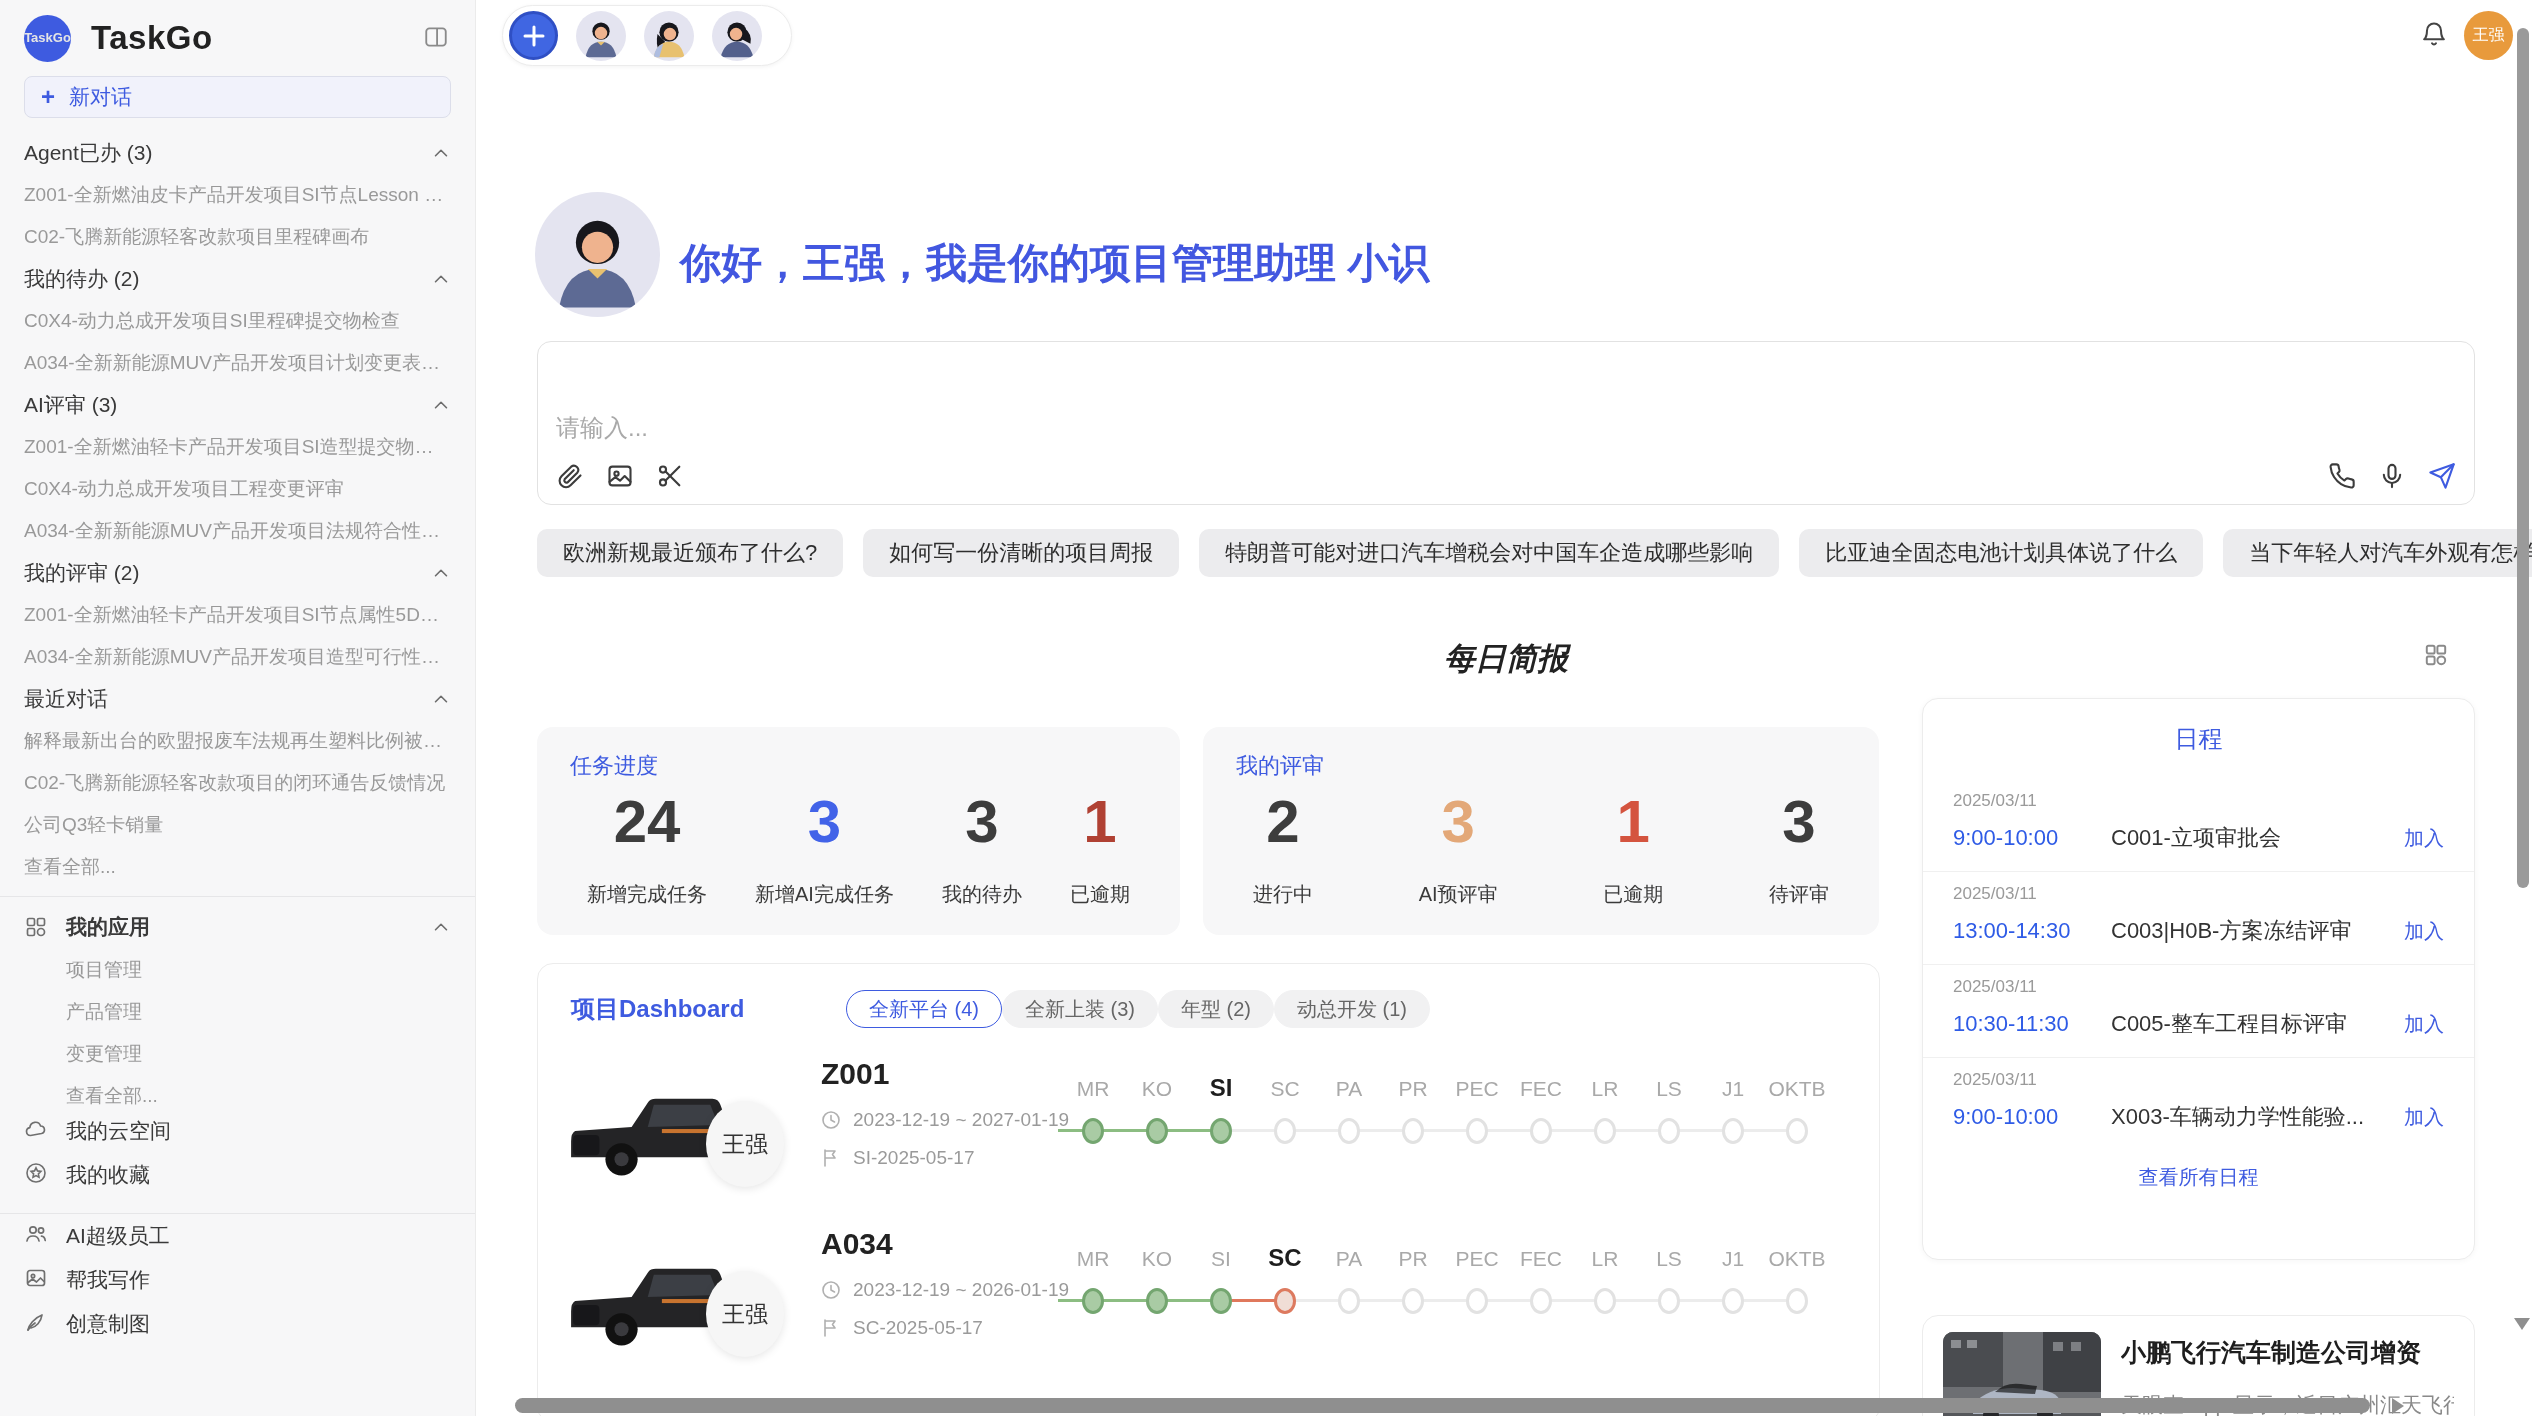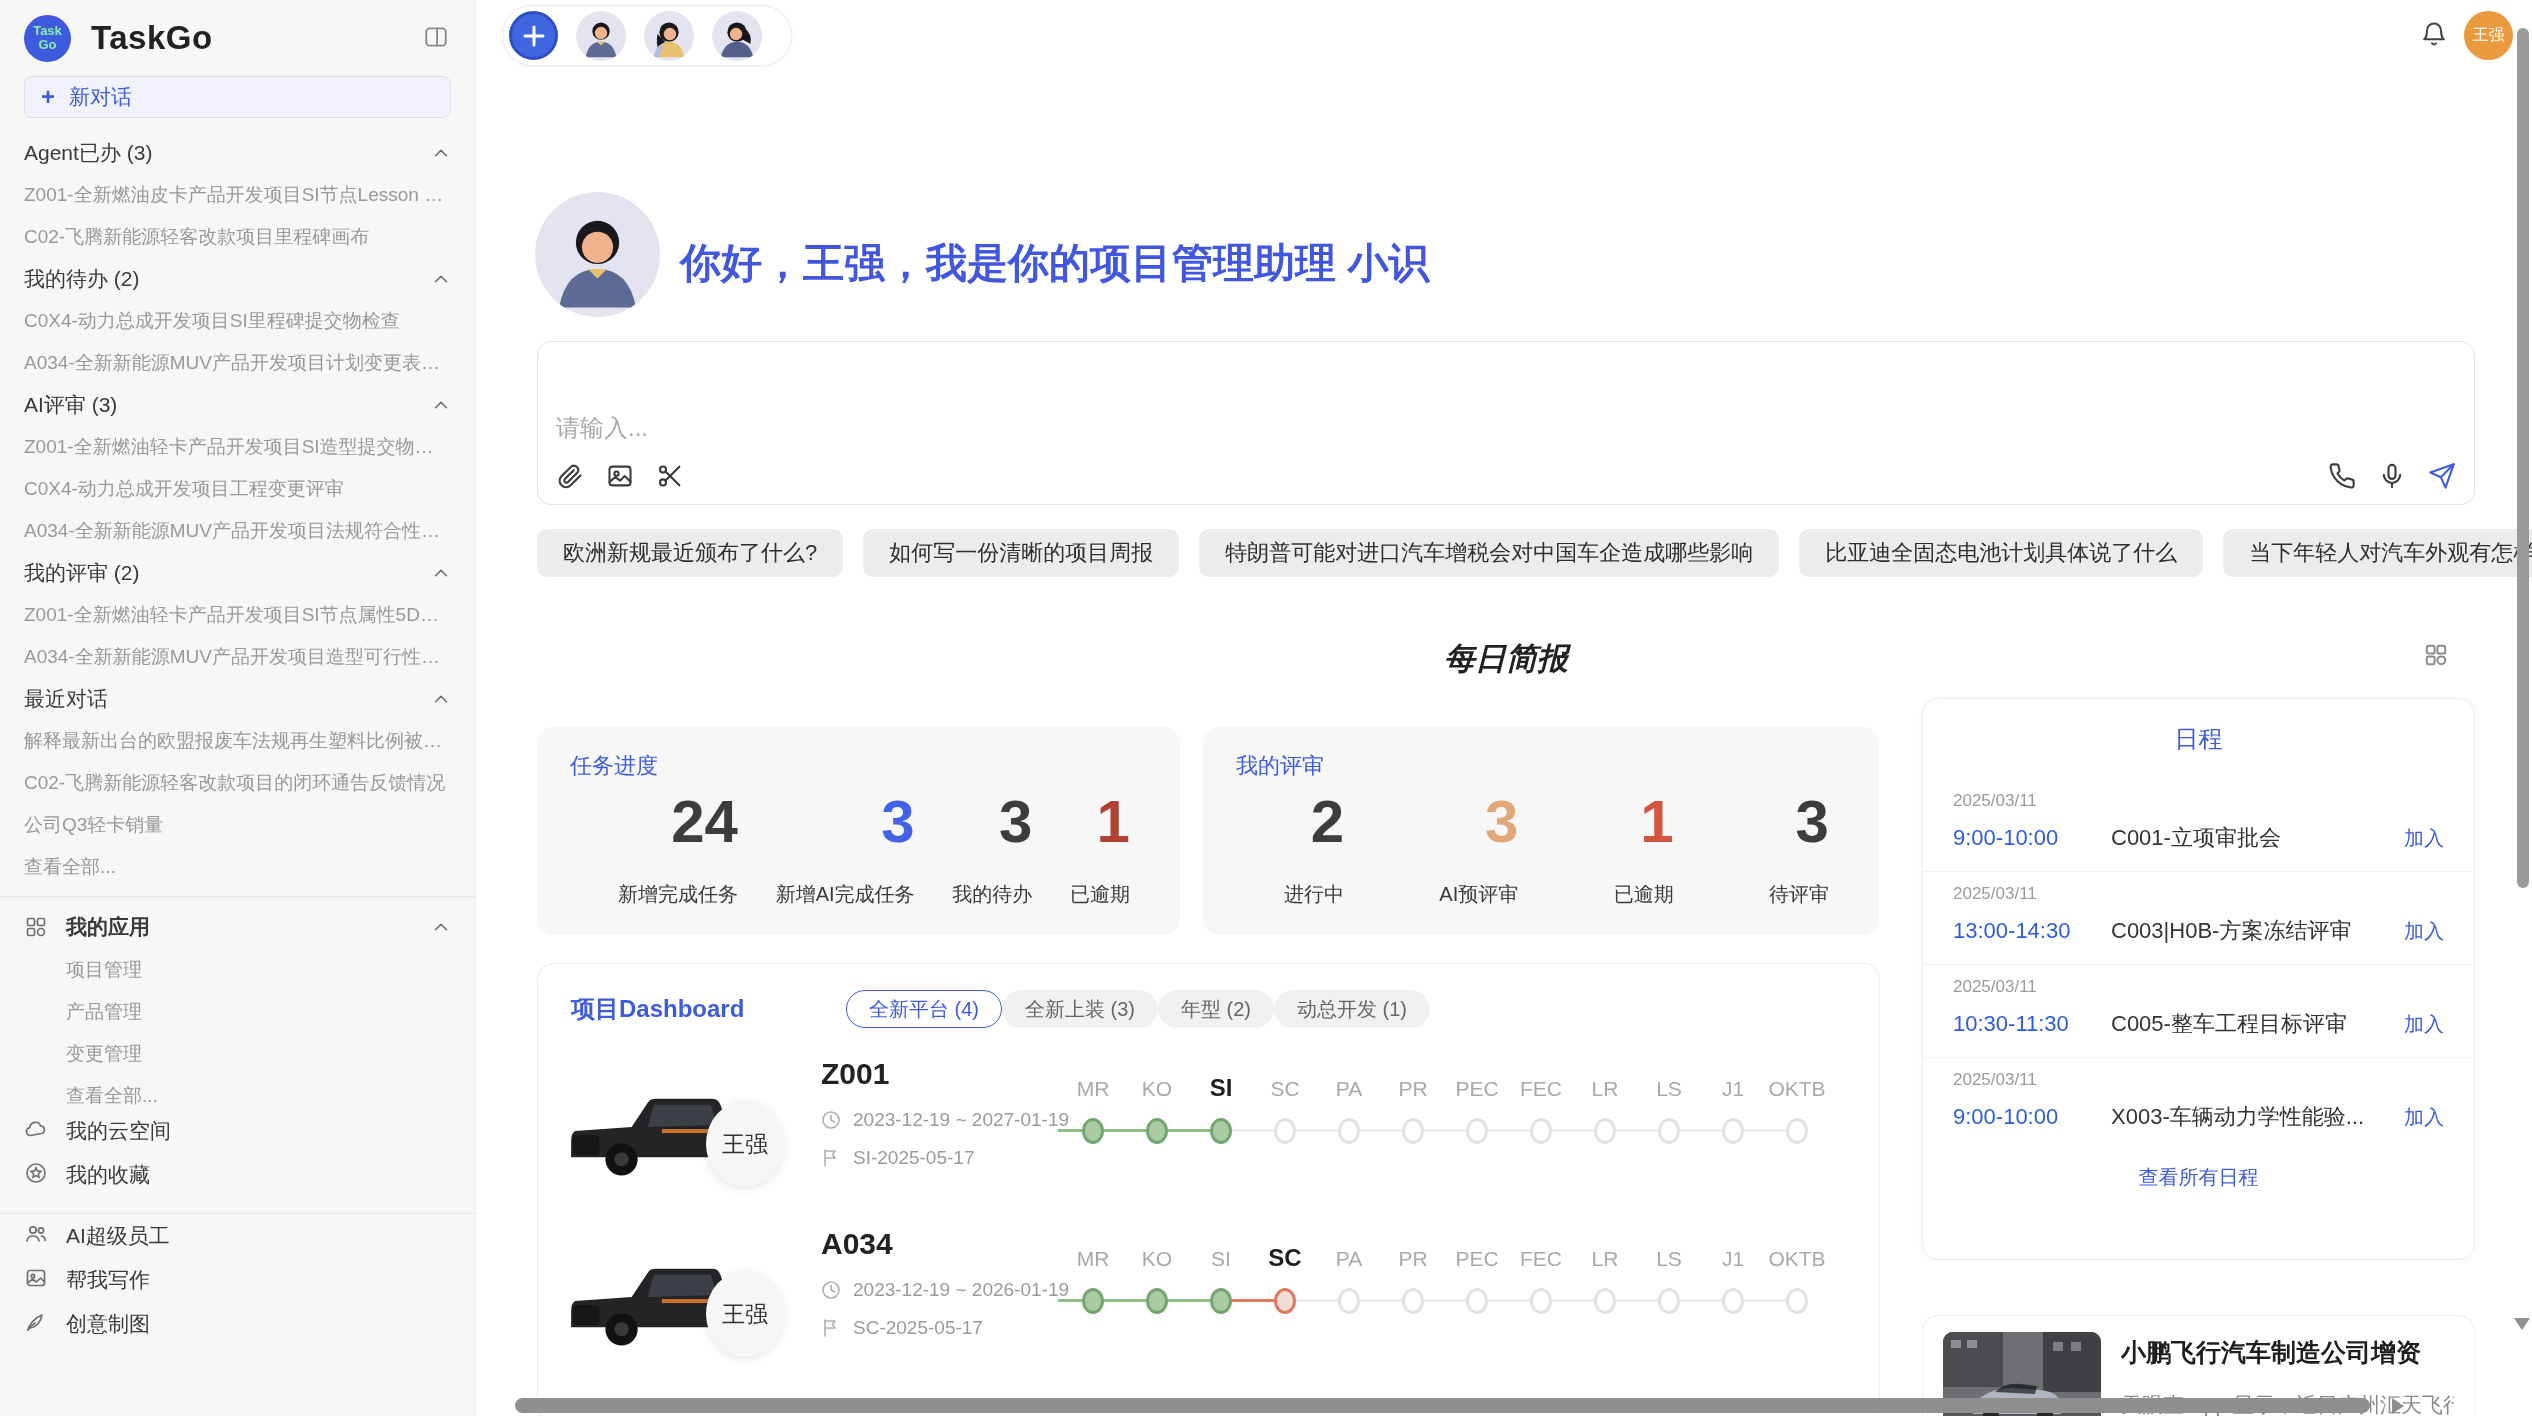--- a/index.html
+++ b/index.html
@@ -4,22 +4,22 @@
 <style>
   * { margin:0; padding:0; box-sizing:border-box; }
   html,body { width:2532px; height:1416px; overflow:hidden; background:#fff;
     font-family:"Liberation Sans","DejaVu Sans",sans-serif; color:#333; }
   .page { position:relative; width:2532px; height:1416px; }
 
   
   .sidebar { position:absolute; left:0; top:0; width:476px; height:1416px;
     background:#f7f7f8; border-right:1px solid #ebebeb; padding:12px 24px 0 24px; }
   .sb-head { display:flex; align-items:center; height:52px; position:relative; }
-  .logo { width:47px; height:47px; border-radius:50%; background:#3e5be0; color:#86efac;
-    display:flex; flex-direction:column; align-items:center; justify-content:center;
+  .logo { width:47px; height:47px; border-radius:50%; background:#3e5be0; color:#e5e5e5;
+    display:flex; flex-direction:row; align-items:center; justify-content:center;
     font-size:13px; line-height:14px; font-weight:bold; }
   .app-name { font-size:33px; font-weight:bold; color:#222; margin-left:20px; letter-spacing:0.5px; }
   .collapse-btn { position:absolute; right:2px; top:12px; width:26px; height:26px; color:#8a8a8a; cursor:pointer; }
   .new-chat { margin-top:12px; height:42px; border:1px solid #dcdeea; background:#f1f2fb;
     border-radius:8px; display:flex; align-items:center; padding:0 16px; color:#3e5be0;
     font-size:21px; cursor:pointer; }
   .new-chat .plus-glyph { font-size:24px; margin-right:14px; font-weight:bold; }
   .sb-scroll { margin-top:14px; }
   .sb-group-header { display:flex; align-items:center; justify-content:space-between;
     height:42px; font-size:21px; color:#3a3a3a; font-weight:400; }
@@ -65,21 +65,21 @@
 
   .briefing-bar { position:absolute; left:61px; top:638px; width:1938px; height:36px; text-align:center;font-style:italic; }
   .briefing-title { font-size:31px; font-weight:bold; color:#222; }
   .briefing-grid { position:absolute; right:26px; top:4px; width:26px; height:26px; color:#8a8a8a; cursor:pointer; }
 
   .stat-card { position:absolute; top:727px; height:208px; background:#f7f7f8; border-radius:16px; }
   .stat-card.c1 { left:61px; width:643px; }
   .stat-card.c2 { left:727px; width:676px; }
   .stat-title { position:absolute; left:33px; top:24px; font-size:22px; color:#3e5be0; }
   .metrics { position:absolute; left:0; right:0; top:62px; display:flex; justify-content:space-between; padding:0 50px; }
-  .metric { text-align:right;margin-left:31px; }
+  .metric { text-align:center; }
   .metric .val { font-size:60px; font-weight:600; line-height:66px; }
   .metric .lab { margin-top:26px; font-size:20px; color:#3a3a3a; }
 
   .dash { position:absolute; left:61px; top:963px; width:1343px; height:460px;
     background:#fff; border:1px solid #ececec; border-radius:16px; overflow:hidden; }
   .dash-head { display:flex; align-items:center; padding:26px 0 0 33px; }
   .dash-title { font-size:24px; color:#3e5be0; font-weight:600; width:275px; }
   .dash-tabs { display:flex; gap:0; }
   .tab { height:38px; border-radius:19px; display:flex; align-items:center; padding:0 22px;
     font-size:20px; cursor:pointer; background:#f1f1f2; color:#666; border:1px solid #f1f1f2; }

